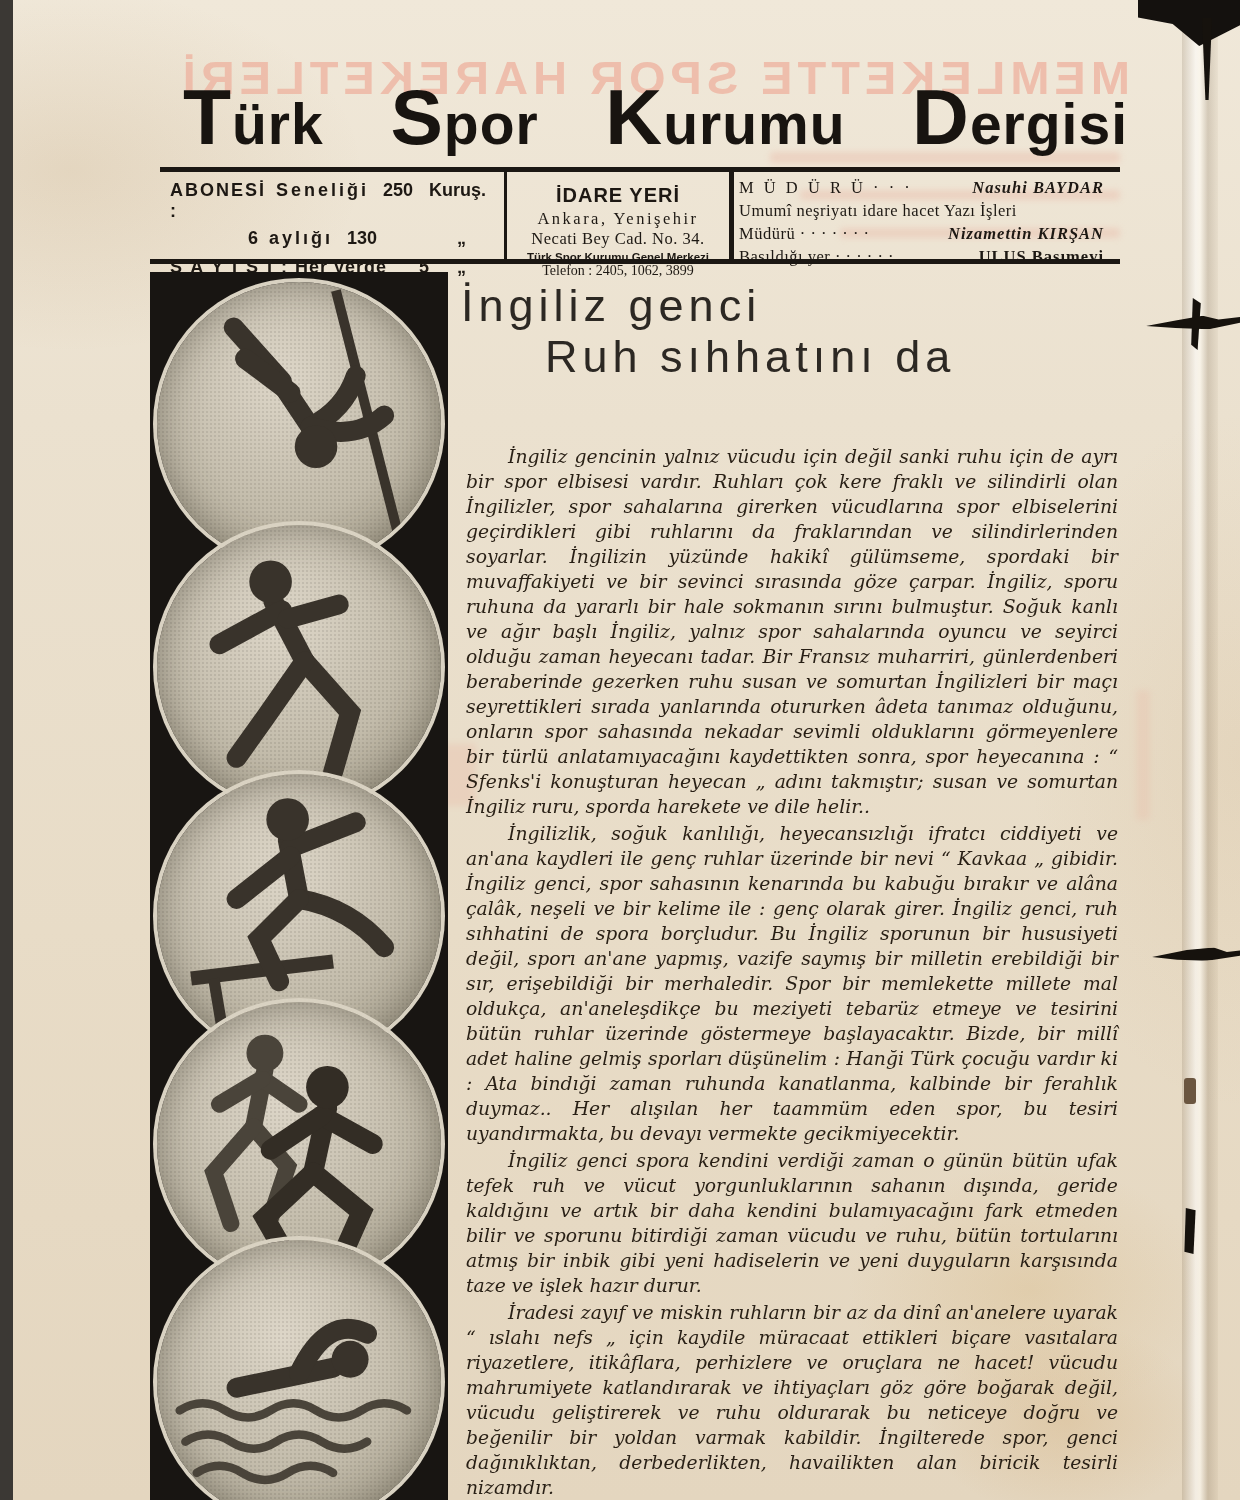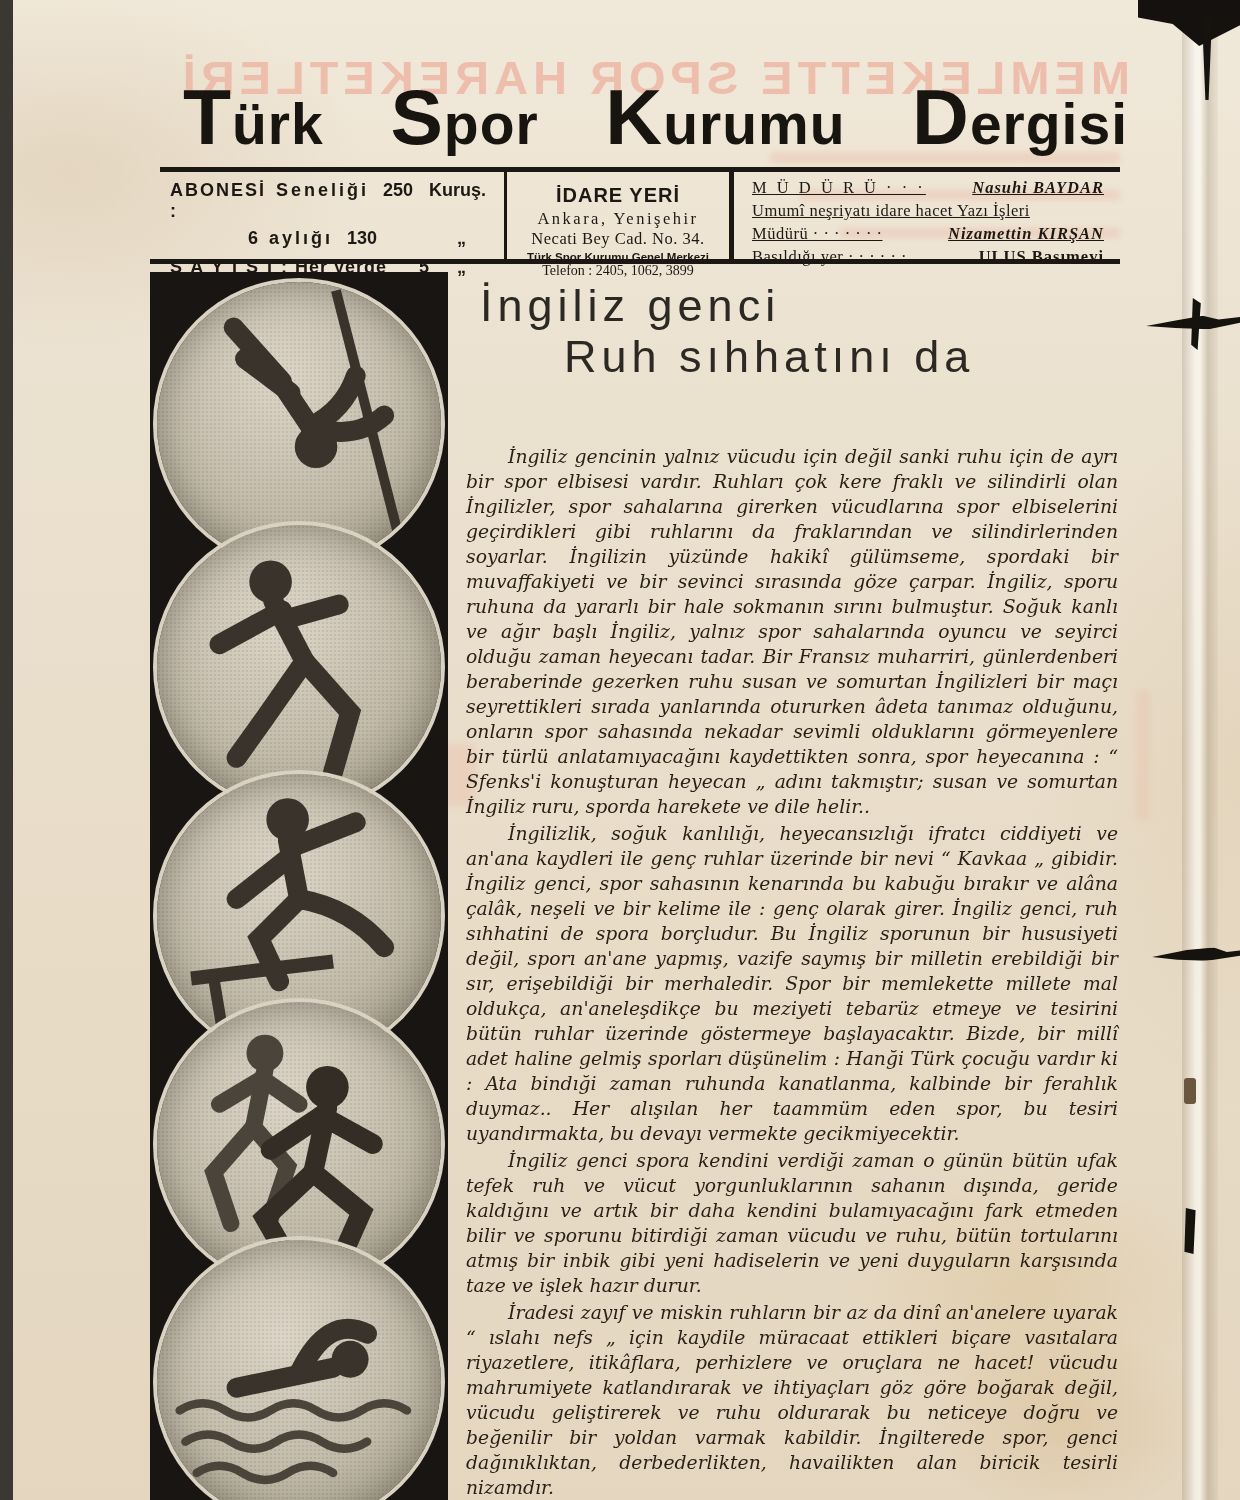--- a/index.html
+++ b/index.html
@@ -51,38 +51,38 @@
   .lbl{letter-spacing:2px;}
   .lite{font-weight:bold;letter-spacing:3px;margin:0 6px;}
   .num{font-weight:bold;margin:0 8px;}
   .ditto{margin-left:auto;margin-right:28px;font-weight:bold;}
   .ib-mid{width:222px;text-align:center;padding-top:12px;box-sizing:border-box;}
   .ib-mid .t{font-weight:bold;font-size:20px;letter-spacing:1px;}
   .ib-mid .a{font-size:16.5px;letter-spacing:2.5px;margin-top:2px;font-family:"Liberation Serif",serif;}
   .ib-mid .b{font-size:16.5px;letter-spacing:.5px;font-family:"Liberation Serif",serif;}
   .ib-mid .c{font-size:11.5px;font-weight:bold;margin-top:2px;}
   .ib-mid .d{font-size:14px;font-family:"Liberation Serif",serif;}
-  .ib-right{flex:1;padding:6px 8px 0 18px;box-sizing:border-box;font-size:16.5px;text-decoration:underline;}
+  .ib-right{flex:1;padding:6px 8px 0 5px;box-sizing:border-box;font-size:16.5px;}
   .ib-right .row{display:flex;align-items:baseline;margin-bottom:3px;white-space:nowrap;}
   .sp-lbl{letter-spacing:3px;font-family:"Liberation Serif",serif;}
   .name{font-weight:bold;font-style:italic;margin-left:auto;letter-spacing:1px;font-family:"Liberation Serif",serif;}
   .plain{font-family:"Liberation Serif",serif;letter-spacing:.5px;}
 
   
   .strip{position:absolute;left:150px;top:272px;width:298px;height:1228px;background:#181512;}
   .ill-circle{position:absolute;left:7px;width:284px;height:284px;border-radius:50%;
     background:radial-gradient(circle at 44% 34%,#ddd6c8,#c2bbaa 55%,#a19a87 95%);
     box-shadow:0 0 0 4px #d9d2c2, inset 0 0 40px rgba(60,55,45,.45);overflow:hidden;}
   .ill-circle::before{content:"";position:absolute;inset:0;border-radius:50%;
     background-image:radial-gradient(rgba(40,35,28,.10) 1px, transparent 1.4px);background-size:4px 4px;}
   .ill-circle svg{position:absolute;inset:0;width:100%;height:100%;}
   .c1{top:10px;} .c2{top:253px;} .c3{top:502px;} .c4{top:730px;} .c5{top:968px;}
 
   
-  .title-block{position:absolute;left:480px;top:280px;width:650px;color:#2c2823;
+  .title-block{position:absolute;left:461px;top:280px;width:650px;color:#2c2823;
     font-size:45px;letter-spacing:5px;line-height:1.14;}
   .title-l2{margin-left:84px;}
   .title-l3{margin-left:164px;}
   .body-col{position:absolute;left:466px;top:444px;width:652px;color:#281f15;
     font-family:"DejaVu Serif","Liberation Serif",serif;font-style:italic;
     font-size:18.8px;line-height:25px;text-align:justify;}
   .body-col p{margin:0 0 2px 0;text-indent:42px;}
 </style>
 </head>
 <body>

